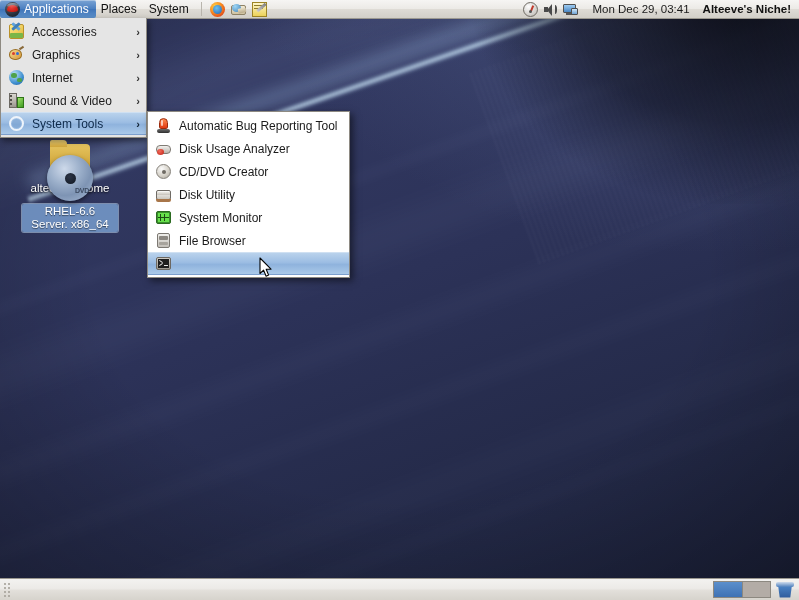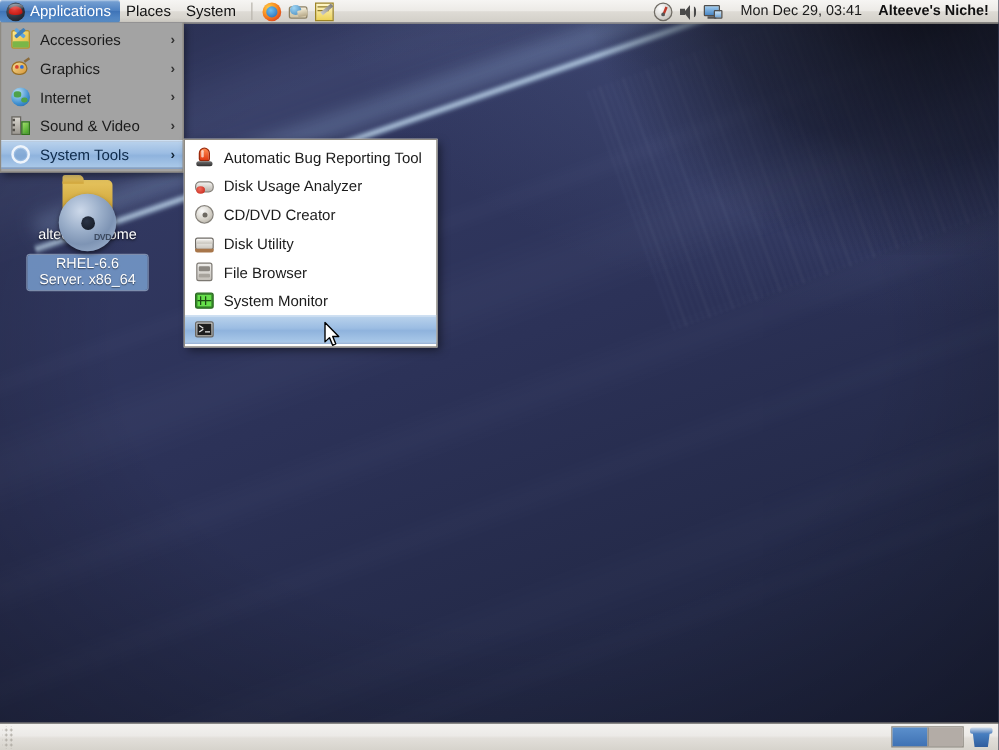--- a/index.html
+++ b/index.html
@@ -84,21 +84,21 @@
     position:relative; overflow:hidden; flex:none; }
   .rh-logo:after { content:""; position:absolute; left:2px; top:3.5px; width:11px; height:7px;
     background:radial-gradient(ellipse at 40% 35%, #e8413a 0%, #c81f18 65%, #8c110d 100%);
     border-radius:55% 55% 45% 45% / 70% 70% 30% 30%; }
   .rh-logo:before { content:""; position:absolute; left:1.5px; top:1px; width:12px; height:5px;
     background:linear-gradient(to bottom, rgba(255,255,255,0.45), rgba(255,255,255,0)); border-radius:50%; z-index:3; }
 
   
   #main-menu {
     position:absolute; left:0; top:18px; width:147px;
-    background:#a3a3a3; border:1px solid #8e8a82;
+    background:#e5e5e5; border:1px solid #8e8a82;
     border-top:none;
     box-shadow:2px 3px 6px rgba(0,0,0,0.45);
     padding:2px 0 2px 0; z-index:60;
   }
   #sub-menu {
     position:absolute; left:147px; top:111px; width:203px;
     background:#ffffff; border:1px solid #8e8a82;
     box-shadow:3px 3px 7px rgba(0,0,0,0.5);
     padding:2px 0; z-index:61;
   }
@@ -368,36 +368,36 @@
       <span class="ico">
         <span style="position:absolute;left:1px;top:4px;width:15px;height:10px;border-radius:2px;background:linear-gradient(to bottom,#fbfaf8,#cac6be);border:1px solid #6f6b65;"></span>
         <span style="position:absolute;left:2px;top:6px;width:13px;height:3px;background:linear-gradient(to bottom,#eceae5,#c6c2ba);"></span>
         <span style="position:absolute;left:1px;top:13px;width:15px;height:3px;background:#a8764a;border-radius:0 0 2px 2px;"></span>
       </span>
       <span class="lbl">Disk Utility</span>
     </div>
 
     <div class="mi">
       <span class="ico">
-        <span style="position:absolute;left:2px;top:1px;width:13px;height:15px;border-radius:2px;background:linear-gradient(to bottom,#efeeeb,#c3bfb8);border:1px solid #7c7872;"></span>
-        <span style="position:absolute;left:4px;top:4px;width:9px;height:4px;background:#8b8781;border-radius:1px;"></span>
-        <span style="position:absolute;left:4px;top:10px;width:9px;height:3px;background:#a7a39c;border-radius:1px;"></span>
-      </span>
-      <span class="lbl">File Browser</span>
-    </div>
-
-    <div class="mi">
-      <span class="ico">
         <span style="position:absolute;left:1px;top:2px;width:15px;height:13px;border-radius:2px;background:#3b8f2e;border:1px solid #2a6a20;"></span>
         <span style="position:absolute;left:3px;top:4px;width:11px;height:9px;background:#66e04b;"></span>
         <span style="position:absolute;left:3px;top:8px;width:11px;height:1px;background:#1d4a14;"></span>
         <span style="position:absolute;left:5px;top:5px;width:1px;height:7px;background:#1d4a14;"></span>
         <span style="position:absolute;left:9px;top:5px;width:1px;height:7px;background:#1d4a14;"></span>
       </span>
       <span class="lbl">System Monitor</span>
+    </div>
+
+    <div class="mi">
+      <span class="ico">
+        <span style="position:absolute;left:2px;top:1px;width:13px;height:15px;border-radius:2px;background:linear-gradient(to bottom,#efeeeb,#c3bfb8);border:1px solid #7c7872;"></span>
+        <span style="position:absolute;left:4px;top:4px;width:9px;height:4px;background:#8b8781;border-radius:1px;"></span>
+        <span style="position:absolute;left:4px;top:10px;width:9px;height:3px;background:#a7a39c;border-radius:1px;"></span>
+      </span>
+      <span class="lbl">File Browser</span>
     </div>
 
     <div class="mi sel">
       <span class="ico">
         <span style="position:absolute;left:1px;top:2px;width:15px;height:13px;border-radius:2px;background:linear-gradient(to bottom,#cfcbc4,#9d9991);border:1px solid #6c6862;"></span>
         <span style="position:absolute;left:3px;top:4px;width:11px;height:9px;background:#1e1e1e;"></span>
         <span style="position:absolute;left:4px;top:6px;width:4px;height:1px;background:#e6e6e6;transform:rotate(35deg);"></span>
         <span style="position:absolute;left:4px;top:9px;width:4px;height:1px;background:#e6e6e6;transform:rotate(-35deg);"></span>
         <span style="position:absolute;left:9px;top:10px;width:4px;height:1px;background:#e6e6e6;"></span>
       </span>

